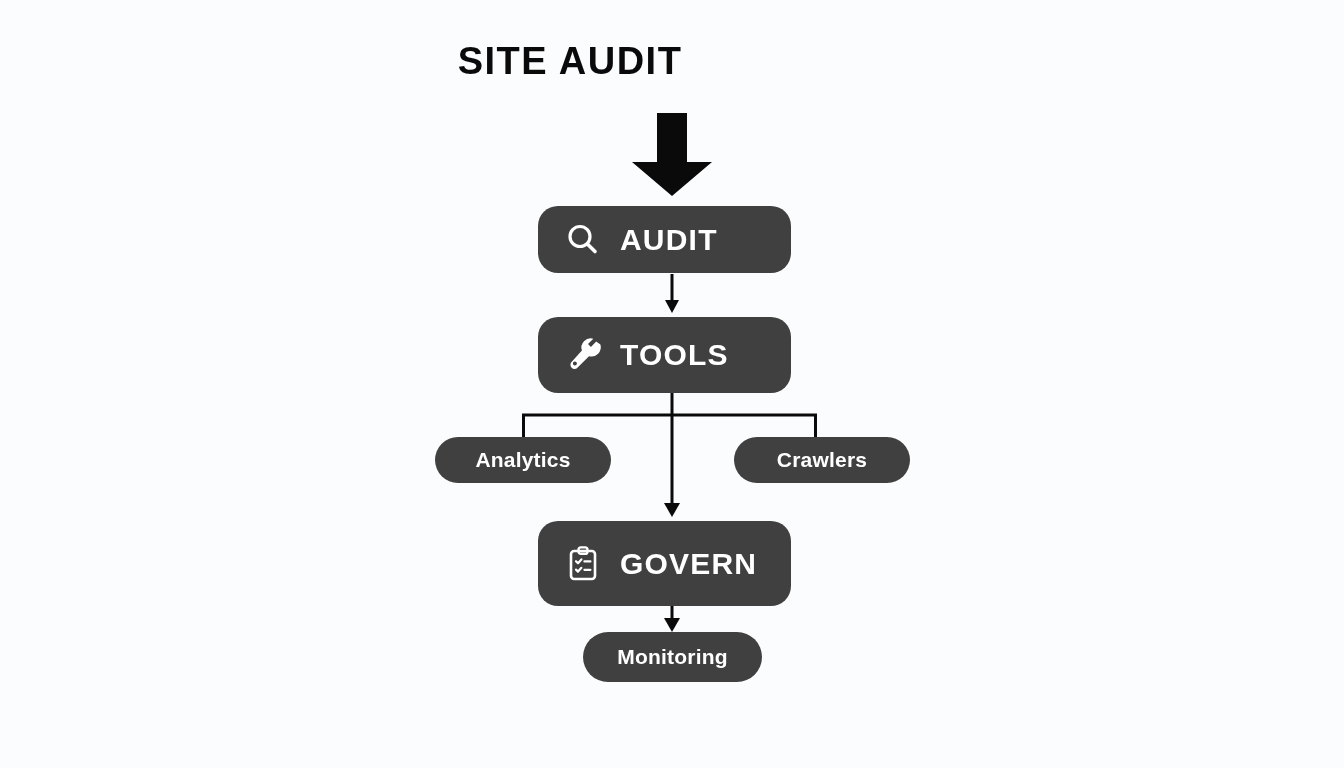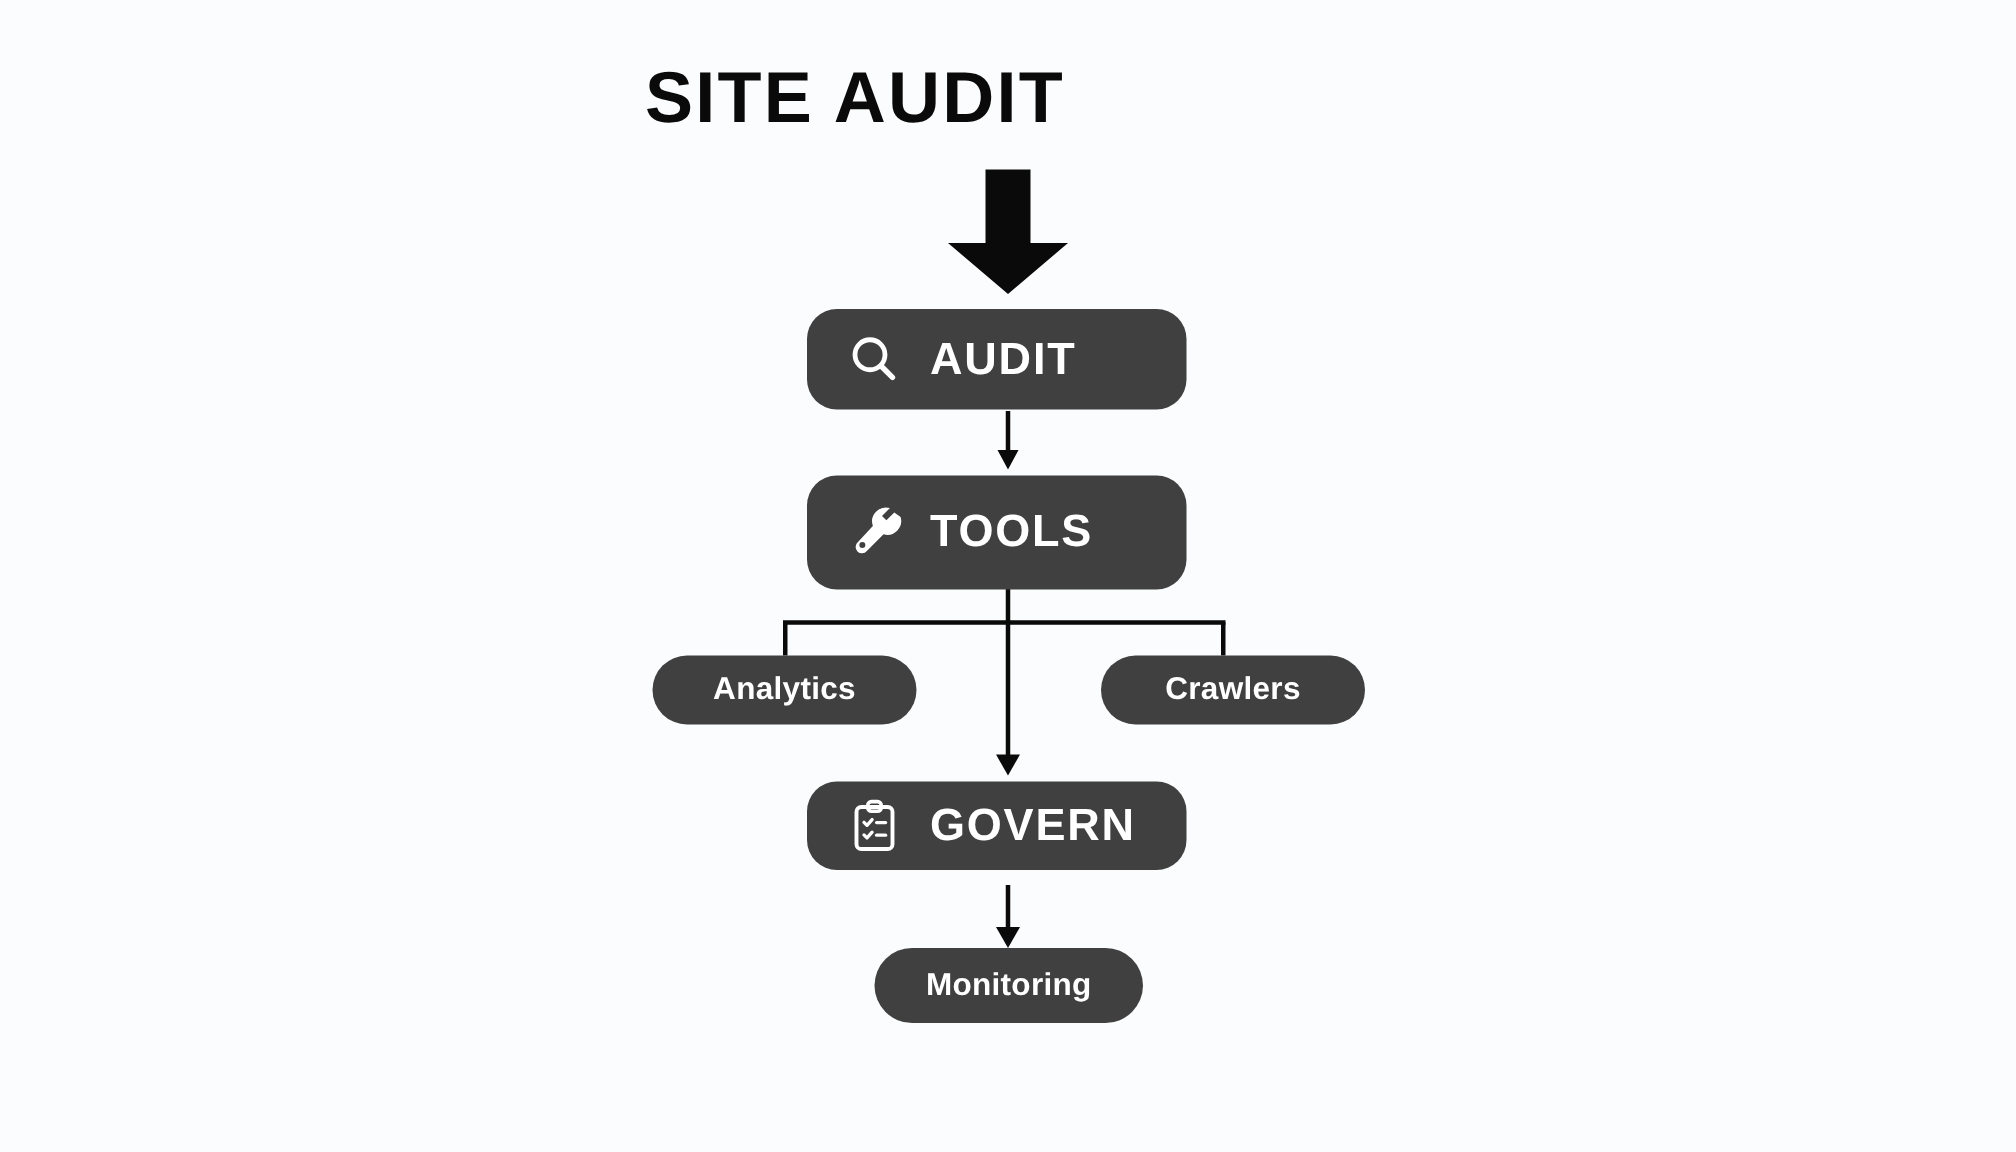--- a/index.html
+++ b/index.html
@@ -19,21 +19,21 @@
     height: 768px;
   }
 
   
   #title {
     position: absolute;
     left: 0;
     top: 42px;
     width: 1140px;
     text-align: center;
-    font-size: 48px;
+    font-size: 38px;
     font-weight: 700;
     letter-spacing: 1.5px;
     color: #0a0a0a;
     line-height: 1;
     white-space: nowrap;
   }
 
   
   #connectors {
     position: absolute;
@@ -82,21 +82,21 @@
     display: flex;
     align-items: center;
     justify-content: center;
   }
 
   
   #node-audit   { left: 538px; top: 206px; width: 253px; height: 67px; }
   #node-tools   { left: 538px; top: 317px; width: 253px; height: 76px; }
   #node-analytics { left: 435px; top: 437px; width: 176px; height: 46px; }
   #node-crawlers  { left: 734px; top: 437px; width: 176px; height: 46px; }
-  #node-govern  { left: 538px; top: 521px; width: 253px; height: 59px; }
+  #node-govern  { left: 538px; top: 521px; width: 253px; height: 85px; }
   #node-monitoring { left: 583px; top: 632px; width: 179px; height: 50px; }
   #node-audit .pill-label,
   #node-tools .pill-label,
   #node-govern .pill-label { margin-left: 2px; }
 </style>
 </head>
 <body>
 
 <div id="canvas">
 

